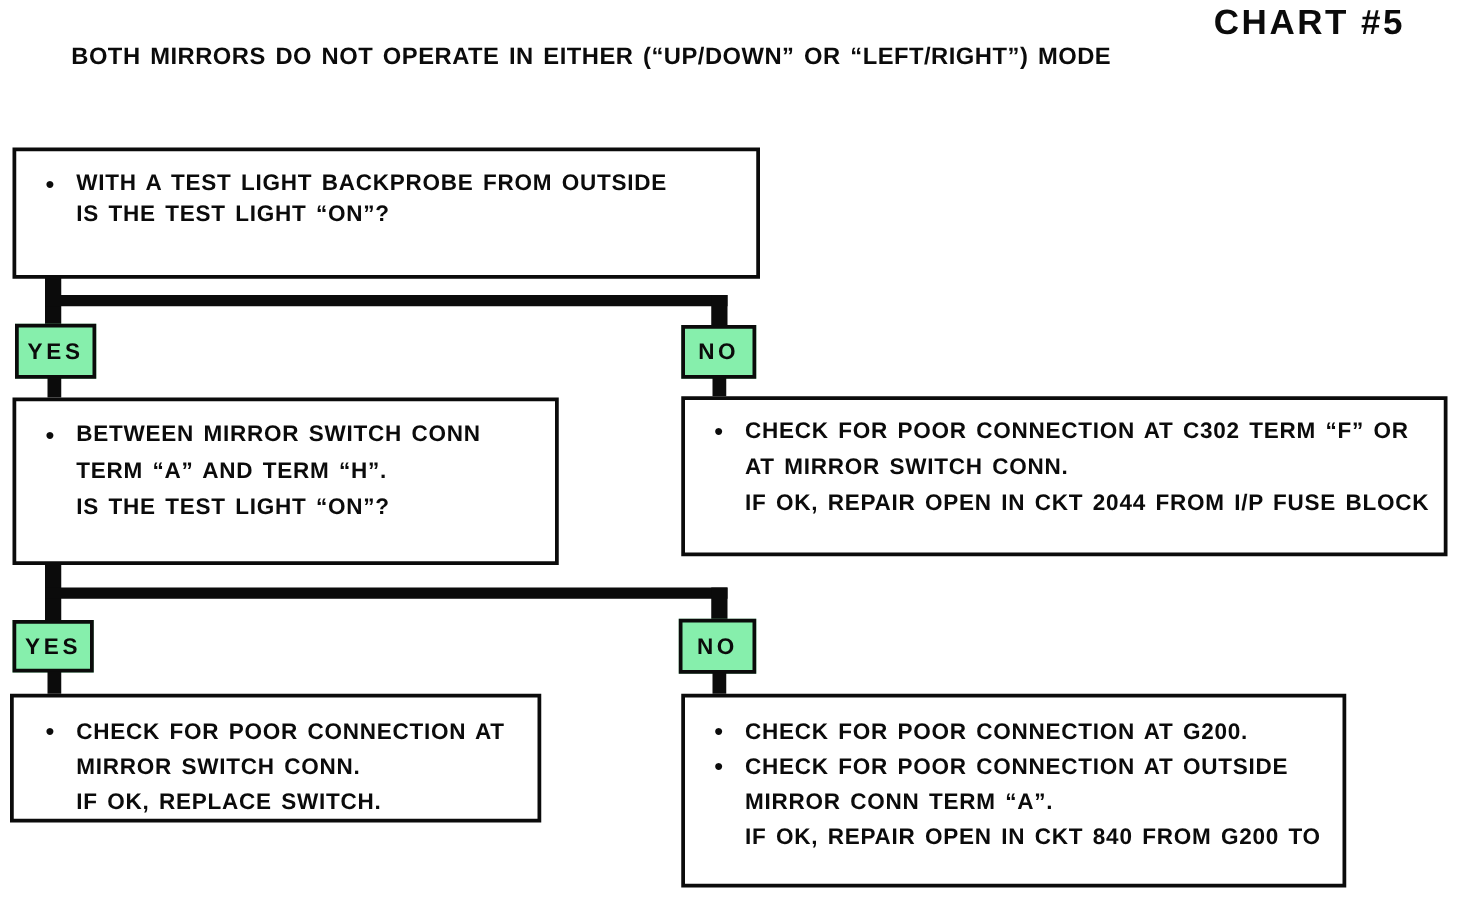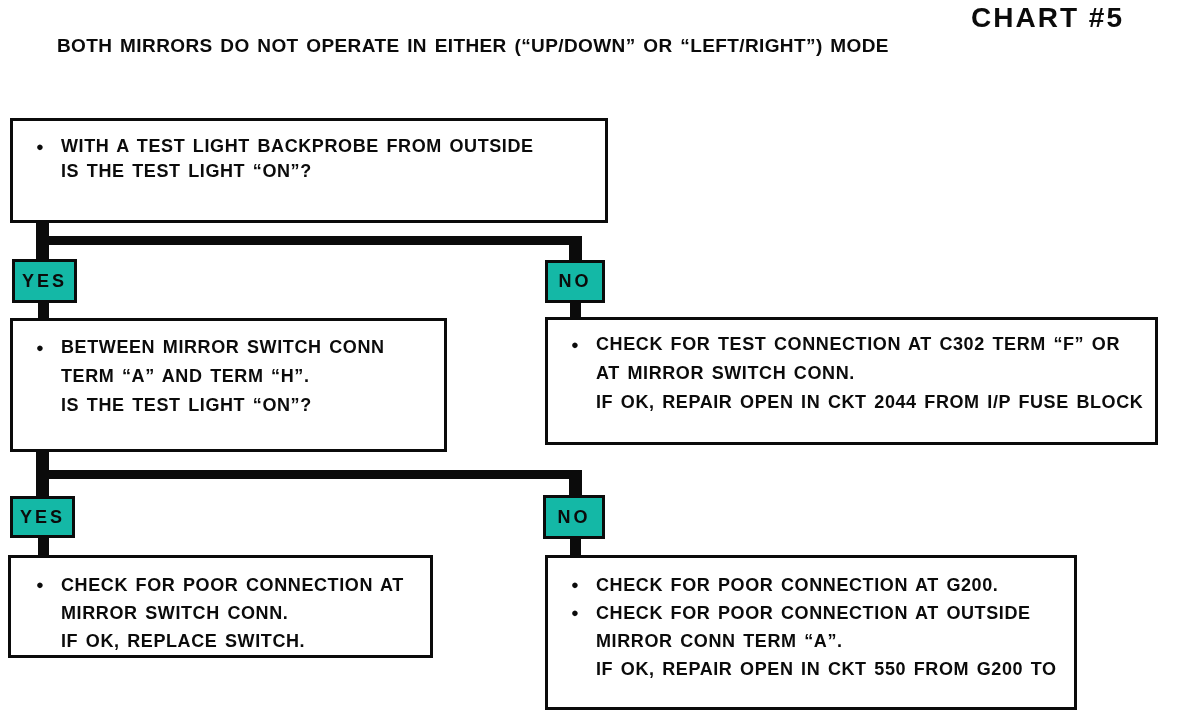--- a/index.html
+++ b/index.html
@@ -20,21 +20,21 @@
     position:absolute;box-sizing:border-box;border:3px solid #0b0b0b;
     background:#ffffff;font-size:18px;letter-spacing:.6px;word-spacing:2px;
   }
   .brow{display:flex;align-items:flex-start;}
   .bullet{width:25px;flex:0 0 25px;font-size:13px;line-height:inherit;text-align:left;}
   .lines{flex:1;}
   .lh25{line-height:25px;}
   .lh28{line-height:28px;}
   .lh29{line-height:29px;}
   .tag{
-    position:absolute;box-sizing:border-box;border:3px solid #0b0b0b;background:#14b8a6;
+    position:absolute;box-sizing:border-box;border:3px solid #0b0b0b;background:#86efac;
     display:flex;align-items:center;justify-content:center;
     font-size:18px;letter-spacing:3px;
   }
   .conn{position:absolute;background:#0b0b0b;}
 </style>
 </head>
 <body>
 
 <div class="page">
 
@@ -73,21 +73,21 @@
         <div>TERM “A” AND TERM “H”.</div>
         <div>IS THE TEST LIGHT “ON”?</div>
       </div>
     </div>
   </div>
 
   <div class="fbox lh29" style="left:545px;top:317px;width:613px;height:128px;padding:10px 6px 0 23px;">
     <div class="brow">
       <span class="bullet">●</span>
       <div class="lines">
-        <div>CHECK FOR TEST CONNECTION AT C302 TERM “F” OR</div>
+        <div>CHECK FOR POOR CONNECTION AT C302 TERM “F” OR</div>
         <div>AT MIRROR SWITCH CONN.</div>
         <div>IF OK, REPAIR OPEN IN CKT 2044 FROM I/P FUSE BLOCK</div>
       </div>
     </div>
   </div>
 
   <div class="conn" style="left:36px;top:452px;width:13px;height:45px;"></div>
   <div class="conn" style="left:36px;top:470px;width:546px;height:9px;"></div>
   <div class="conn" style="left:569px;top:470px;width:13px;height:27px;"></div>
 
@@ -117,18 +117,18 @@
       <span class="bullet">●</span>
       <div class="lines">
         <div>CHECK FOR POOR CONNECTION AT G200.</div>
       </div>
     </div>
     <div class="brow">
       <span class="bullet">●</span>
       <div class="lines">
         <div>CHECK FOR POOR CONNECTION AT OUTSIDE</div>
         <div>MIRROR CONN TERM “A”.</div>
-        <div>IF OK, REPAIR OPEN IN CKT 550 FROM G200 TO</div>
+        <div>IF OK, REPAIR OPEN IN CKT 840 FROM G200 TO</div>
       </div>
     </div>
   </div>
 
 </div>
 
 </body></html>

